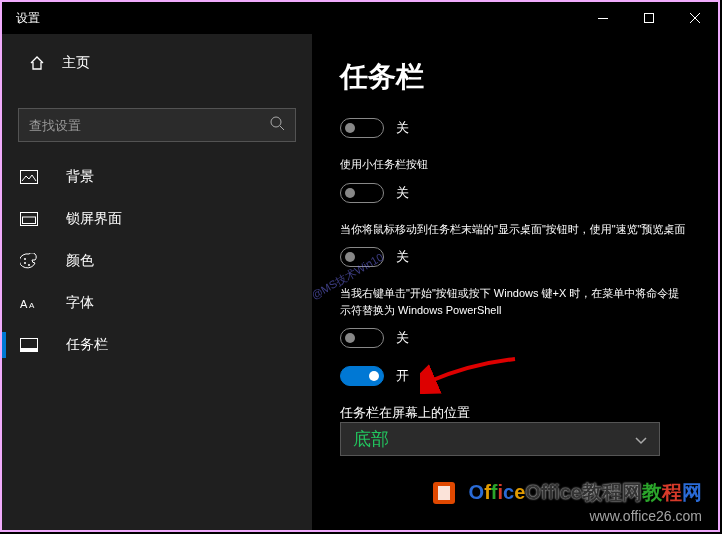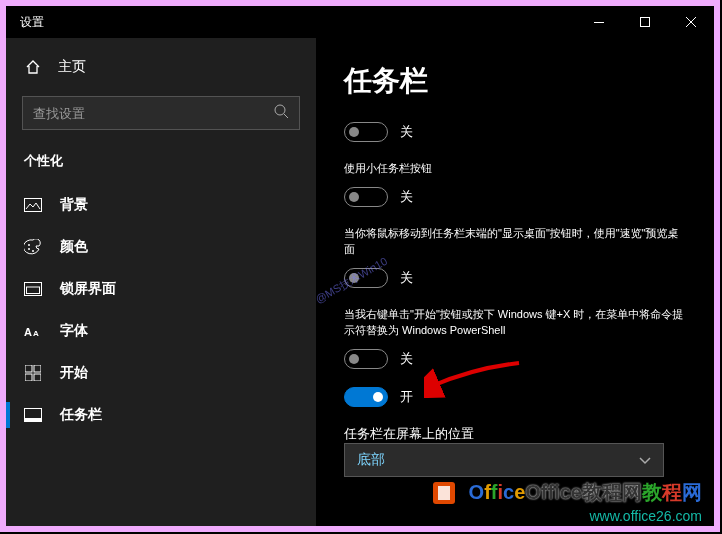--- a/index.html
+++ b/index.html
@@ -8,21 +8,21 @@
   height: 534px;
   background: #000;
   font-family: "Microsoft YaHei", "Segoe UI", sans-serif;
   color: #fff;
   overflow: hidden;
   position: relative;
 }
 .window {
   width: 720px;
   height: 532px;
-  border: 6px solid #f0abfc;
+  border: 2px solid #f0abfc;
   background: #000;
   display: flex;
   flex-direction: column;
 }
 .titlebar {
   height: 32px;
   display: flex;
   align-items: center;
   padding-left: 14px;
   background: #000;
@@ -36,45 +36,44 @@
 }
 .body-area { display: flex; flex: 1; overflow: hidden; }
 .sidebar {
   width: 310px;
   background: #1f1f1f;
   padding: 10px 0 0 0;
   display: flex; flex-direction: column;
 }
 .home-row {
   display: flex; align-items: center;
-  padding: 10px 18px;
+  padding: 10px 26px;
   gap: 16px;
   font-size: 14px;
 }
 .search-box {
-  margin: 10px 16px 14px 16px;
+  margin: 26px 16px 14px 16px;
   height: 34px;
   border: 1px solid #535353;
   background: #2b2b2b;
   display: flex; align-items: center;
   padding: 0 10px;
 }
 .search-box input {
   flex: 1; background: transparent; border: none; outline: none;
   color: #ccc; font-size: 13px;
 }
 .search-box input::placeholder { color: #999; }
 .cat-label { padding: 8px 18px 14px 18px; font-size: 13px; font-weight: 600; }
 .nav-item {
   display: flex; align-items: center;
   padding: 12px 18px;
-  gap: 18px;
+  gap: 28px;
   font-size: 14px;
   position: relative;
-  font-weight: bold;
 }
 .nav-item.active::before {
   content: "";
   position: absolute; left: 0; top: 8px; bottom: 8px;
   width: 4px; background: #0078d4;
 }
 .nav-icon { width: 18px; height: 18px; display: flex; align-items: center; justify-content: center; }
 .content {
   flex: 1;
   background: #000;
@@ -95,37 +94,37 @@
   content: ""; position: absolute; width: 10px; height: 10px;
   border-radius: 50%; background: #888; top: 4px; left: 4px;
 }
 .toggle.on { background: #0078d4; border-color: #0078d4; }
 .toggle.on::after { background: #fff; left: auto; right: 4px; }
 .toggle-label { font-size: 13px; }
 .setting-title { font-size: 13px; }
 .dropdown {
   height: 34px; border: 1px solid #555; background: #2b2b2b;
   display: flex; align-items: center; justify-content: space-between;
-  padding: 0 12px; font-size: 14px; color: #7dd3fc;
+  padding: 0 12px; font-size: 18px; color: #22c55e;
   width: 320px;
 }
 .arrow {
   position: absolute;
   pointer-events: none;
 }
 .watermark-logo {
   position: absolute;
   right: 20px; bottom: 28px;
   font-size: 20px; font-weight: bold;
   display: flex; align-items: center; gap: 12px;
   pointer-events: none;
 }
 .watermark-url {
   position: absolute; right: 20px; bottom: 10px;
-  font-size: 14px; color: #14b8a6;
+  font-size: 14px; color: #a3a3a3;
   pointer-events: none;
 }
 .faint-wm {
   position: absolute;
   color: rgba(120,120,255,0.5);
   font-size: 11px;
   transform: rotate(-30deg);
   pointer-events: none;
 }
 </style>
@@ -168,76 +167,64 @@
       <div class="search-box">
         <input type="text" placeholder="查找设置" style="">
         <span>
           <svg width="16" height="16" viewBox="0 0 16 16">
               <circle cx="7" cy="7" r="5" fill="none" stroke="#aaa"></circle>
               <path d="M11 11 L15 15" stroke="#aaa"></path>
             </svg>
         </span>
       </div>
 
-      <div class="cat-label">个性化</div>
 
       <div class="nav-item">
         <span class="nav-icon">
           <svg width="18" height="14" viewBox="0 0 18 14">
               <rect x="0.5" y="0.5" width="17" height="13" fill="none" stroke="#fff"></rect>
               <path d="M2 11 L6 6 L9 9 L12 5 L16 11" fill="none" stroke="#fff"></path>
             </svg>
         </span>
         <span>背景</span>
+      </div>
+
+      <div class="nav-item">
+        <span class="nav-icon">
+          <svg width="18" height="14" viewBox="0 0 18 14">
+              <rect x="0.5" y="0.5" width="17" height="13" fill="none" stroke="#fff"></rect>
+              <rect x="2.5" y="5" width="13" height="6.5" fill="none" stroke="#fff"></rect>
+            </svg>
+        </span>
+        <span>锁屏界面</span>
       </div>
 
       <div class="nav-item">
         <span class="nav-icon">
           <svg width="18" height="16" viewBox="0 0 18 16">
               <path d="M9 1 A8 7 0 1 0 15 10 A3 3 0 0 1 12 7 H15 A3 3 0 0 0 9 1" fill="none" stroke="#fff"></path>
               <circle cx="5" cy="6" r="1" fill="#fff"></circle>
               <circle cx="5" cy="10" r="1" fill="#fff"></circle>
               <circle cx="9" cy="12" r="1" fill="#fff"></circle>
             </svg>
         </span>
         <span>颜色</span>
       </div>
 
-      <div class="nav-item">
-        <span class="nav-icon">
-          <svg width="18" height="14" viewBox="0 0 18 14">
-              <rect x="0.5" y="0.5" width="17" height="13" fill="none" stroke="#fff"></rect>
-              <rect x="2.5" y="5" width="13" height="6.5" fill="none" stroke="#fff"></rect>
-            </svg>
-        </span>
-        <span>锁屏界面</span>
-      </div>
-
 
       <div class="nav-item">
         <span class="nav-icon">
           <svg width="18" height="14" viewBox="0 0 18 14">
               <text x="0" y="12" font-size="11" fill="#fff">A</text>
               <text x="9" y="12" font-size="8" fill="#fff">A</text>
             </svg>
         </span>
         <span>字体</span>
       </div>
 
-      <div class="nav-item">
-        <span class="nav-icon">
-          <svg width="16" height="16" viewBox="0 0 16 16">
-              <rect x="0" y="0" width="7" height="7" fill="none" stroke="#fff"></rect>
-              <rect x="9" y="0" width="7" height="7" fill="none" stroke="#fff"></rect>
-              <rect x="0" y="9" width="7" height="7" fill="none" stroke="#fff"></rect>
-              <rect x="9" y="9" width="7" height="7" fill="none" stroke="#fff"></rect>
-            </svg>
-        </span>
-        <span>开始</span>
-      </div>
 
       <div class="nav-item active">
         <span class="nav-icon">
           <svg width="18" height="14" viewBox="0 0 18 14">
               <rect x="0.5" y="0.5" width="17" height="13" fill="none" stroke="#fff"></rect>
               <rect x="0.5" y="10" width="17" height="3.5" fill="#fff"></rect>
             </svg>
         </span>
         <span>任务栏</span>
       </div>

